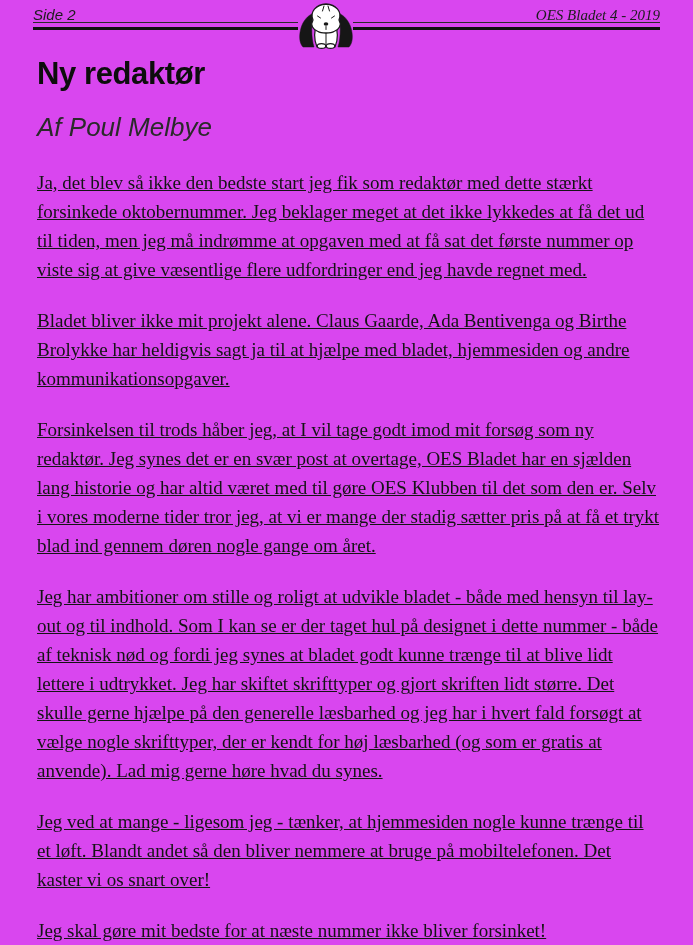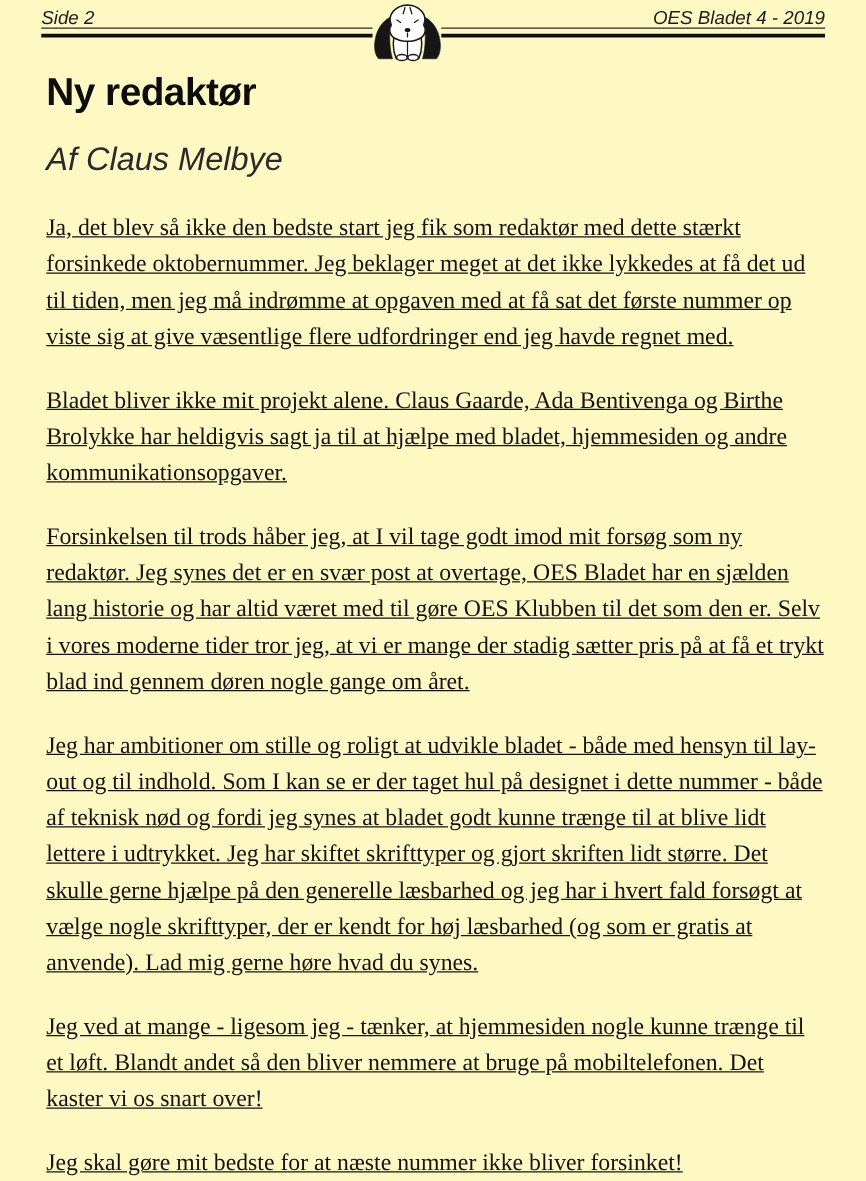--- a/index.html
+++ b/index.html
@@ -1,34 +1,34 @@
 <!DOCTYPE html>
 <html lang="da"><head>
 <meta charset="utf-8">
 <style>
   html, body { margin: 0; padding: 0; background: #ffffff; }
   .page {
     position: relative;
     width: 693px;
     height: 945px;
-    background: #fef9c3;
+    background: #d946ef;
     color: #141414;
     overflow: hidden;
     font-family: "Liberation Sans", sans-serif;
   }
 
   
   .hdr-label {
     position: absolute;
     top: 6px;
     font: italic 15px/18px "Liberation Sans", sans-serif;
     color: #1c1c1c;
   }
   .hdr-left  { left: 33px; }
-  .hdr-right { right: 33px; }
+  .hdr-right { right: 33px; font-family: Liberation Serif, serif; }
 
   .rule { position: absolute; background: #1a1a1a; }
   .rule-thin  { top: 22px; height: 1px; background: #2a2a2a; }
   .rule-thick { top: 27px; height: 3px; background: #101010; }
   .seg-left  { left: 33px;  width: 265px; }
   .seg-right { left: 353px; right: 33px; }
 
   .dog-logo {
     position: absolute;
     left: 296px;
@@ -94,21 +94,21 @@
         <path d="M28,5 L26.5,10 M32,5 L33.5,10 M21.5,15 l3,2 M38.5,15 l-3,2 M30,25.5 l0,3" fill="none" stroke="#1a1a1a" stroke-width="1" stroke-linecap="round"></path>
 
         <ellipse cx="30" cy="23" rx="2.3" ry="1.7" fill="#161616"></ellipse>
       </g>
     </svg>
   </header>
 
   <main class="article">
     <h1 class="article-title">Ny redaktør</h1>
 
-    <p class="article-byline">Af Claus Melbye</p>
+    <p class="article-byline">Af Poul Melbye</p>
 
     <div class="article-body">
       <p>Ja, det blev så ikke den bedste start jeg fik som redaktør med dette stærkt forsinkede oktobernummer. Jeg beklager meget at det ikke lykkedes at få det ud til tiden, men jeg må indrømme at opgaven med at få sat det første nummer op viste sig at give væsentlige flere udfordringer end jeg havde regnet med.</p>
       <p>Bladet bliver ikke mit projekt alene. Claus Gaarde, Ada Bentivenga og Birthe Brolykke har heldigvis sagt ja til at hjælpe med bladet, hjemmesiden og andre kommunikationsopgaver.</p>
       <p>Forsinkelsen til trods håber jeg, at I vil tage godt imod mit forsøg som ny redaktør. Jeg synes det er en svær post at overtage, OES Bladet har en sjælden lang historie og har altid været med til gøre OES Klubben til det som den er. Selv i vores moderne tider tror jeg, at vi er mange der stadig sætter pris på at få et trykt blad ind gennem døren nogle gange om året.</p>
       <p>Jeg har ambitioner om stille og roligt at udvikle bladet - både med hensyn til lay-out og til indhold. Som I kan se er der taget hul på designet i dette nummer - både af teknisk nød og fordi jeg synes at bladet godt kunne trænge til at blive lidt lettere i udtrykket. Jeg har skiftet skrifttyper og gjort skriften lidt større. Det skulle gerne hjælpe på den generelle læsbarhed og jeg har i hvert fald forsøgt at vælge nogle skrifttyper, der er kendt for høj læsbarhed (og som er gratis at anvende). Lad mig gerne høre hvad du synes.</p>
       <p>Jeg ved at mange - ligesom jeg - tænker, at hjemmesiden nogle kunne trænge til et løft. Blandt andet så den bliver nemmere at bruge på mobiltelefonen. Det kaster vi os snart over!</p>
       <p>Jeg skal gøre mit bedste for at næste nummer ikke bliver forsinket!</p>
     </div>
   </main>

